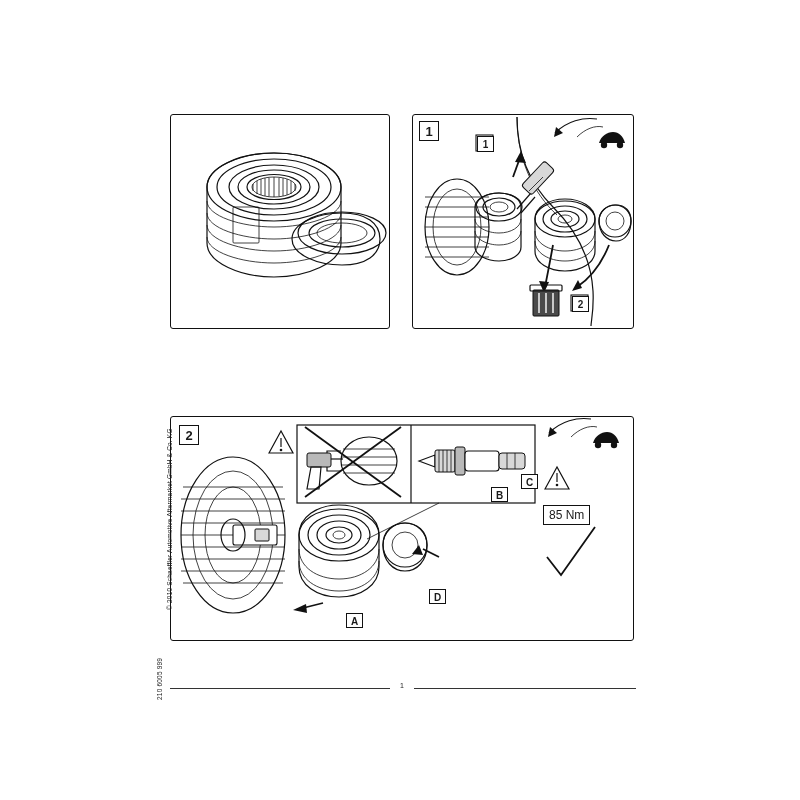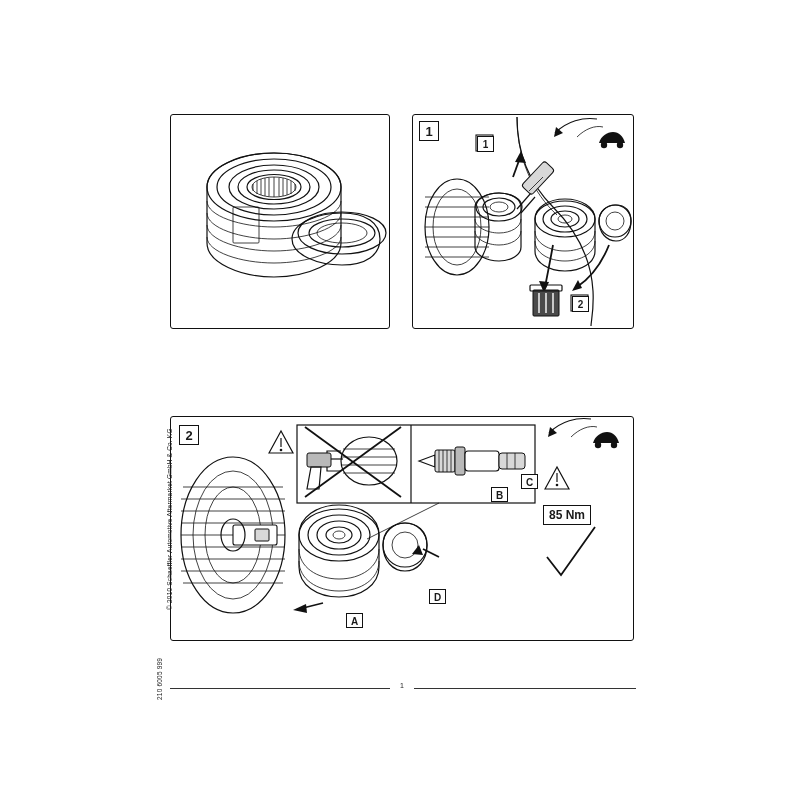--- a/index.html
+++ b/index.html
@@ -62,21 +62,21 @@
     text-align: center;
     box-sizing: border-box;
   }
 
   
   .torque {
     position: absolute;
     border: 1.4px solid #111;
     background: #fff;
     font-size: 12px;
-    font-weight: bold;
+    font-weight: normal;
     padding: 2px 5px;
     box-sizing: border-box;
     white-space: nowrap;
   }
 
   
   .side-text {
     position: absolute;
     transform-origin: left top;
     transform: rotate(-90deg);

